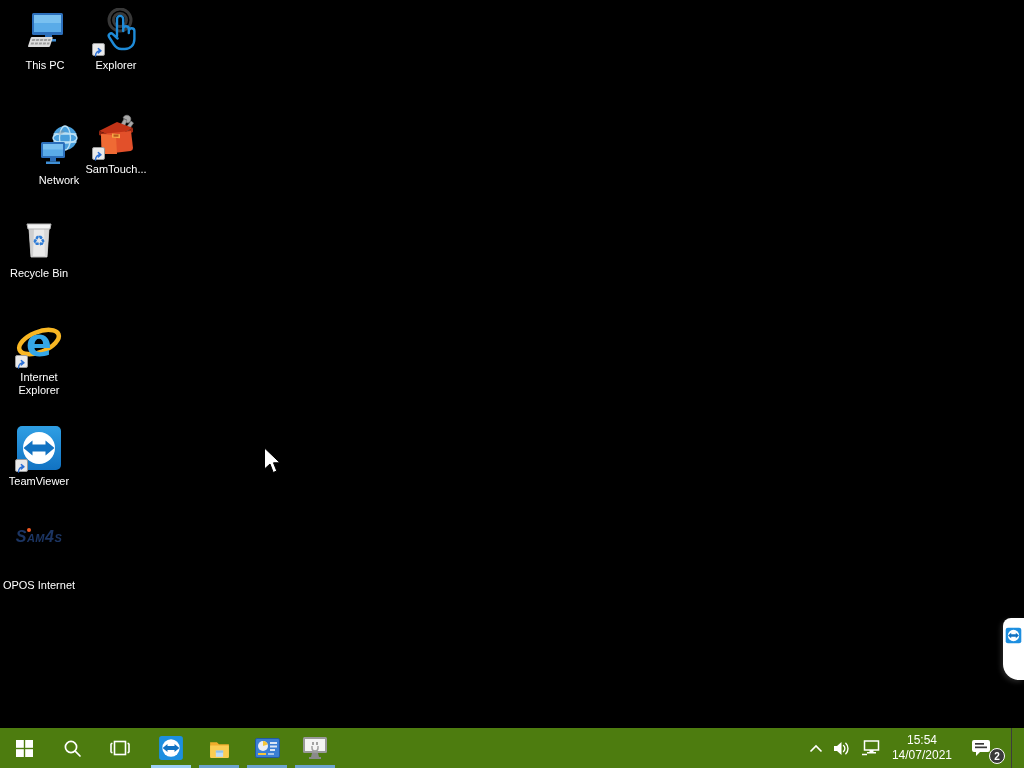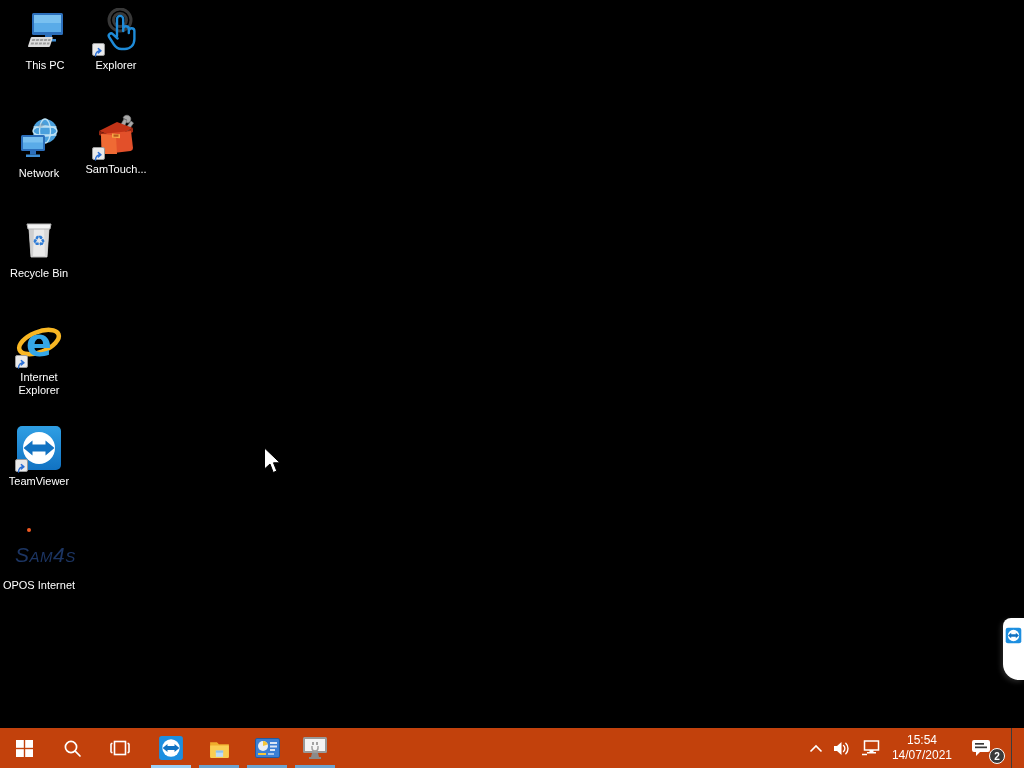--- a/index.html
+++ b/index.html
@@ -17,29 +17,29 @@
     text-shadow:1px 1px 2px rgba(0,0,0,.95);
     word-wrap:break-word;
   }
   .shortcut-badge{
     position:absolute;left:0;bottom:0;width:13px;height:13px;
     background:#eaeaea;border:1px solid #9a9a9a;border-radius:2px;
     box-sizing:border-box;
   }
   
   .sam4s-logo{
-    position:relative;display:inline-block;margin-top:15px;
-    font-variant:small-caps;font-weight:normal;font-style:italic;
-    font-size:21px;color:#1c3563;letter-spacing:0.5px;
+    position:relative;display:inline-block;margin-top:0;
+    font-variant:small-caps;font-weight:bold;font-style:italic;
+    font-size:16px;color:#1c3563;letter-spacing:0.5px;
   }
   .sam4s-dot{position:absolute;left:12px;top:0px;width:4px;height:4px;border-radius:50%;background:#f15a22;}
   
   #taskbar{
     position:absolute;left:0;right:0;bottom:0;height:40px;
-    background:#c2410c;display:flex;align-items:stretch;
+    background:#4d7c0f;display:flex;align-items:stretch;
   }
   .tb-btn{
     width:48px;height:40px;display:flex;align-items:center;justify-content:center;
     position:relative;flex:0 0 auto;
   }
   .tb-underline{position:absolute;left:4px;right:4px;bottom:0;height:3px;}
   .tray{
     margin-left:auto;display:flex;align-items:center;height:40px;
     padding-right:12px;color:#fff;
   }
@@ -119,21 +119,21 @@
       </svg>
       <span class="shortcut-badge">
         <svg width="11" height="11" viewBox="0 0 11 11">
             <path d="M2.5 9 C2.5 5.2 4.6 3.8 8 3.8 M8 3.8 L5.3 1.6 M8 3.8 L5.3 6" fill="none" stroke="#2a6fd6" stroke-width="1.4" stroke-linecap="round" stroke-linejoin="round"></path>
           </svg>
       </span>
     </div>
     <div class="icon-label">Explorer</div>
   </div>
 
-  <div class="icon-cell" style="left:1px;top:116px;">
+  <div class="icon-cell" style="left:1px;top:123px;padding-left:20px;">
     <div class="glyph">
       <svg width="48" height="48" viewBox="0 0 48 48">
         <circle cx="30" cy="15" r="12" fill="#4aa0dd"></circle>
         <g fill="none" stroke="#bfe2f5" stroke-width="1.3">
           <ellipse cx="30" cy="15" rx="5.5" ry="12"></ellipse>
           <ellipse cx="30" cy="15" rx="12" ry="5"></ellipse>
           <path d="M18.6 11 h22.8 M18.6 19 h22.8"></path>
         </g>
         <g fill="#8a8a8a">
             <path d="M22 10 l5 -3 3 2 -5 3z" opacity="0.35"></path>

